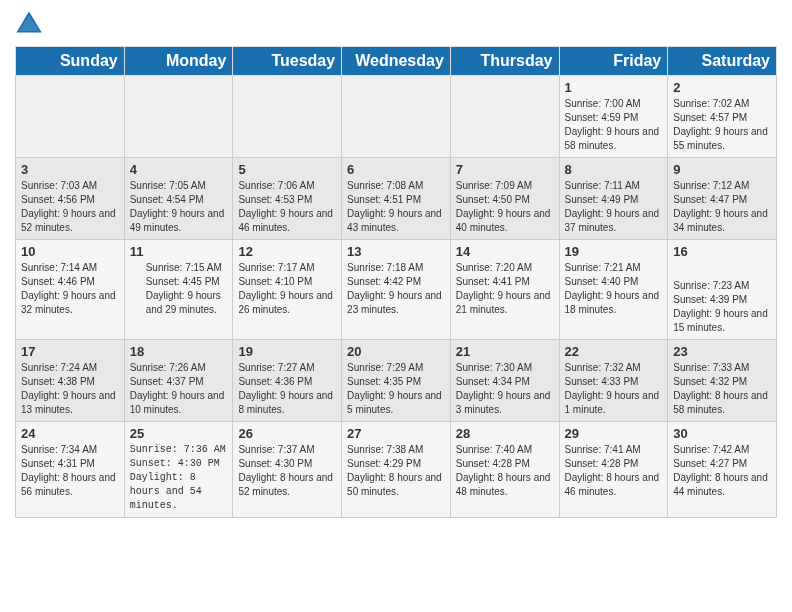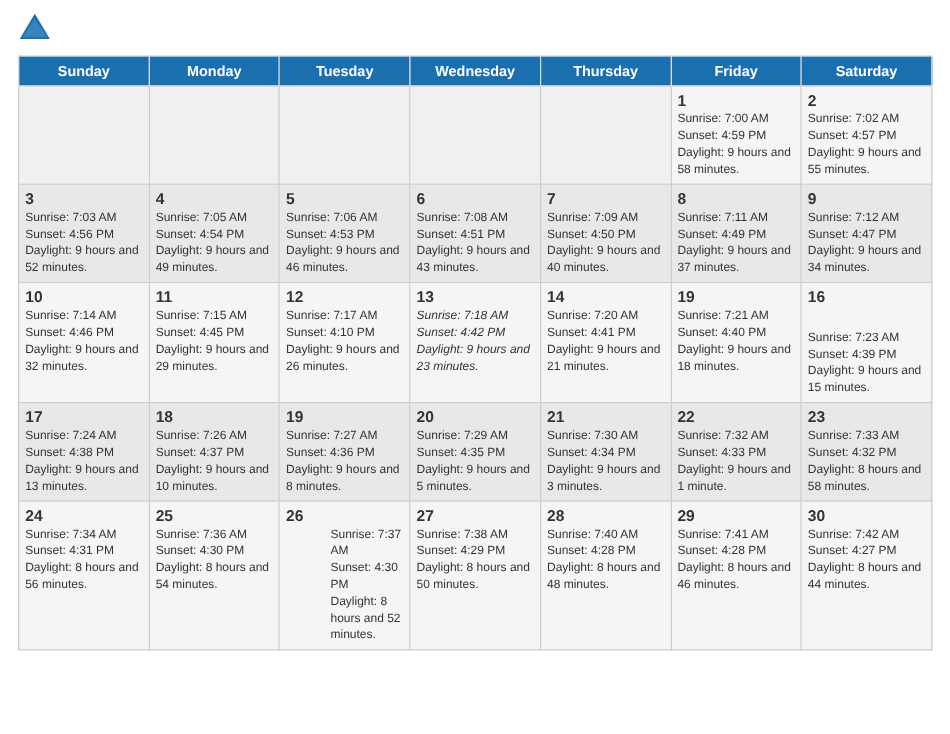--- a/index.html
+++ b/index.html
@@ -51,24 +51,24 @@
       color: #555;
     }
     table {
       width: 100%;
       border-collapse: collapse;
       table-layout: fixed;
     }
     thead tr th {
       background-color: #1a6faf;
       color: white;
-      font-size: 12px;
+      font-size: 16px;
       font-weight: bold;
       padding: 5px 6px;
-      text-align: center;
+      text-align: right;
       border: 1px solid #ddd;
     }
     tbody tr td {
       border: 1px solid #ccc;
       vertical-align: top;
       padding: 4px 5px;
       font-size: 10px;
       color: #333;
       height: 82px;
     }
@@ -193,33 +193,33 @@
         </tr>
         <tr>
           <td>
             <span class="day-number">10</span>
             <div class="day-info" style="white-space: pre-line;">Sunrise: 7:14 AM
 Sunset: 4:46 PM
 Daylight: 9 hours and 32 minutes.</div>
           </td>
           <td>
             <span class="day-number">11</span>
-            <div class="day-info" style="white-space: pre-line;">Sunrise: 7:15 AM
+            <div class="day-info" style="white-space: pre-line; margin-left: 16px;">Sunrise: 7:15 AM
 Sunset: 4:45 PM
 Daylight: 9 hours and 29 minutes.</div>
           </td>
           <td>
             <span class="day-number">12</span>
             <div class="day-info" style="white-space: pre-line;">Sunrise: 7:17 AM
 Sunset: 4:10 PM
 Daylight: 9 hours and 26 minutes.</div>
           </td>
           <td>
             <span class="day-number">13</span>
-            <div class="day-info" style="white-space: pre-line; font-style: italic;">Sunrise: 7:18 AM
+            <div class="day-info" style="white-space: pre-line;">Sunrise: 7:18 AM
 Sunset: 4:42 PM
 Daylight: 9 hours and 23 minutes.</div>
           </td>
           <td>
             <span class="day-number">14</span>
             <div class="day-info" style="white-space: pre-line;">Sunrise: 7:20 AM
 Sunset: 4:41 PM
 Daylight: 9 hours and 21 minutes.</div>
           </td>
           <td>
@@ -281,27 +281,27 @@
         </tr>
         <tr>
           <td>
             <span class="day-number">24</span>
             <div class="day-info" style="white-space: pre-line;">Sunrise: 7:34 AM
 Sunset: 4:31 PM
 Daylight: 8 hours and 56 minutes.</div>
           </td>
           <td>
             <span class="day-number">25</span>
-            <div class="day-info" style="white-space: pre-line;">Sunrise: 7:36 AM
+            <div class="day-info" style="white-space: pre-line; font-family: Liberation Mono, monospace;">Sunrise: 7:36 AM
 Sunset: 4:30 PM
 Daylight: 8 hours and 54 minutes.</div>
           </td>
           <td>
             <span class="day-number">26</span>
-            <div class="day-info" style="white-space: pre-line; margin-left: 37px;">Sunrise: 7:37 AM
+            <div class="day-info" style="white-space: pre-line;">Sunrise: 7:37 AM
 Sunset: 4:30 PM
 Daylight: 8 hours and 52 minutes.</div>
           </td>
           <td>
             <span class="day-number">27</span>
             <div class="day-info" style="white-space: pre-line;">Sunrise: 7:38 AM
 Sunset: 4:29 PM
 Daylight: 8 hours and 50 minutes.</div>
           </td>
           <td>

